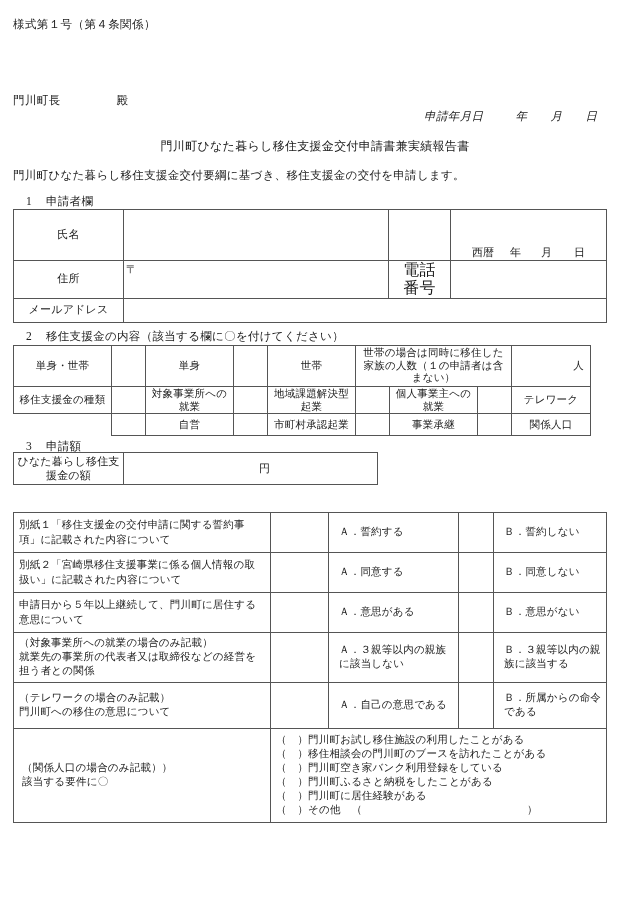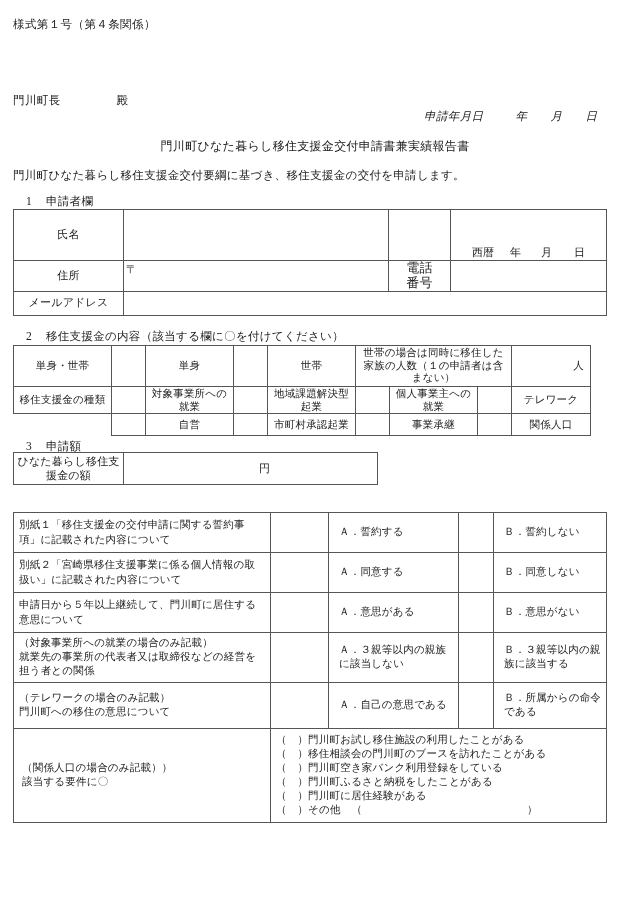--- a/index.html
+++ b/index.html
@@ -119,21 +119,21 @@
   .cell-blank { }
   .row-furigana td { height: 21px; }
   .row-furigana .sep-soft { border-bottom: 1px dotted #b9b9b9; }
   .row-name td { height: 28px; }
   .postal {
     text-align: left;
     vertical-align: top;
     padding-top: 2px;
   }
   .row-addr td { height: 32px; }
-  .tel-cell { line-height: 1.15; font-size: 13px; }
+  .tel-cell { line-height: 1.15; font-size: 16px; }
   .row-mail td { height: 27px; }
   .dob { letter-spacing: 0px; }
   .dob span { display: inline-block; }
   .dob .g { margin-right: 16px; margin-top: 36px; }
   .dob .y { margin-right: 20px; }
   .dob .m { margin-right: 22px; }
 
   
   #tbl-content {
     left: 13px;

